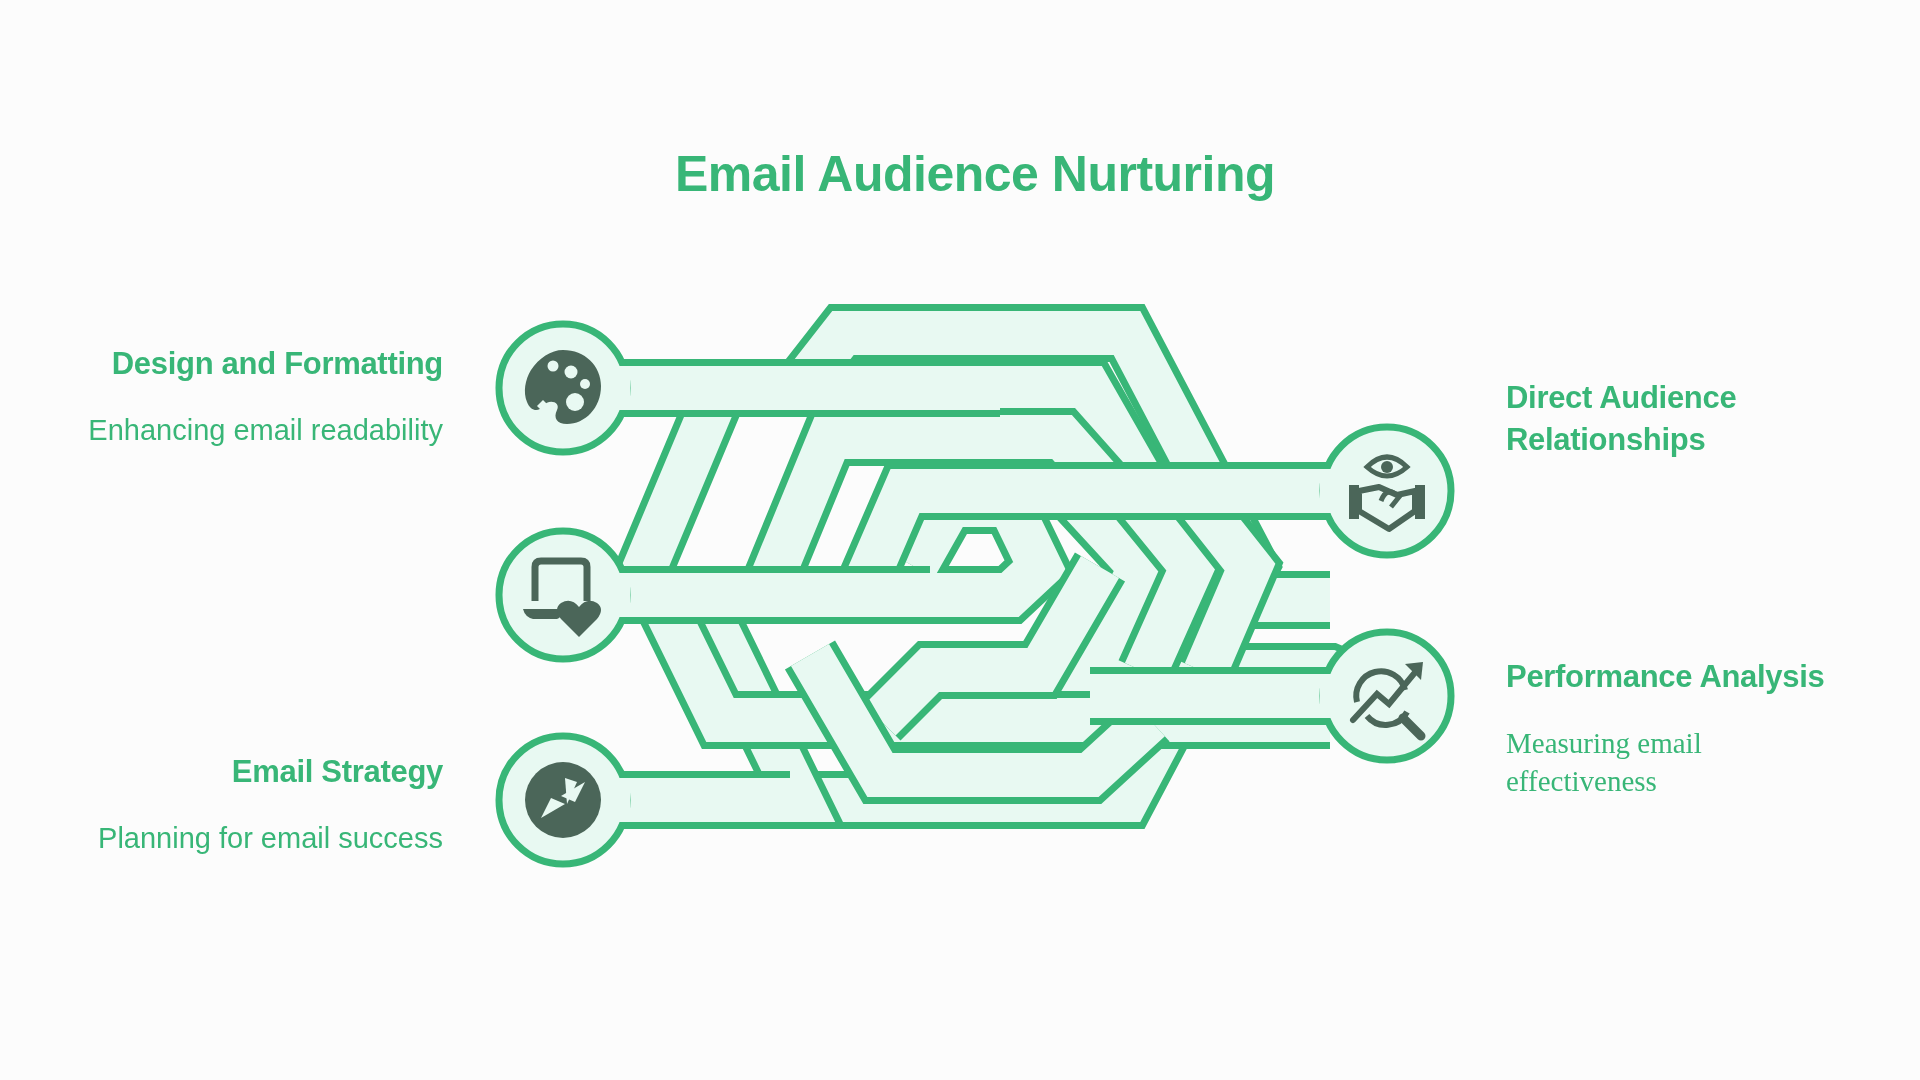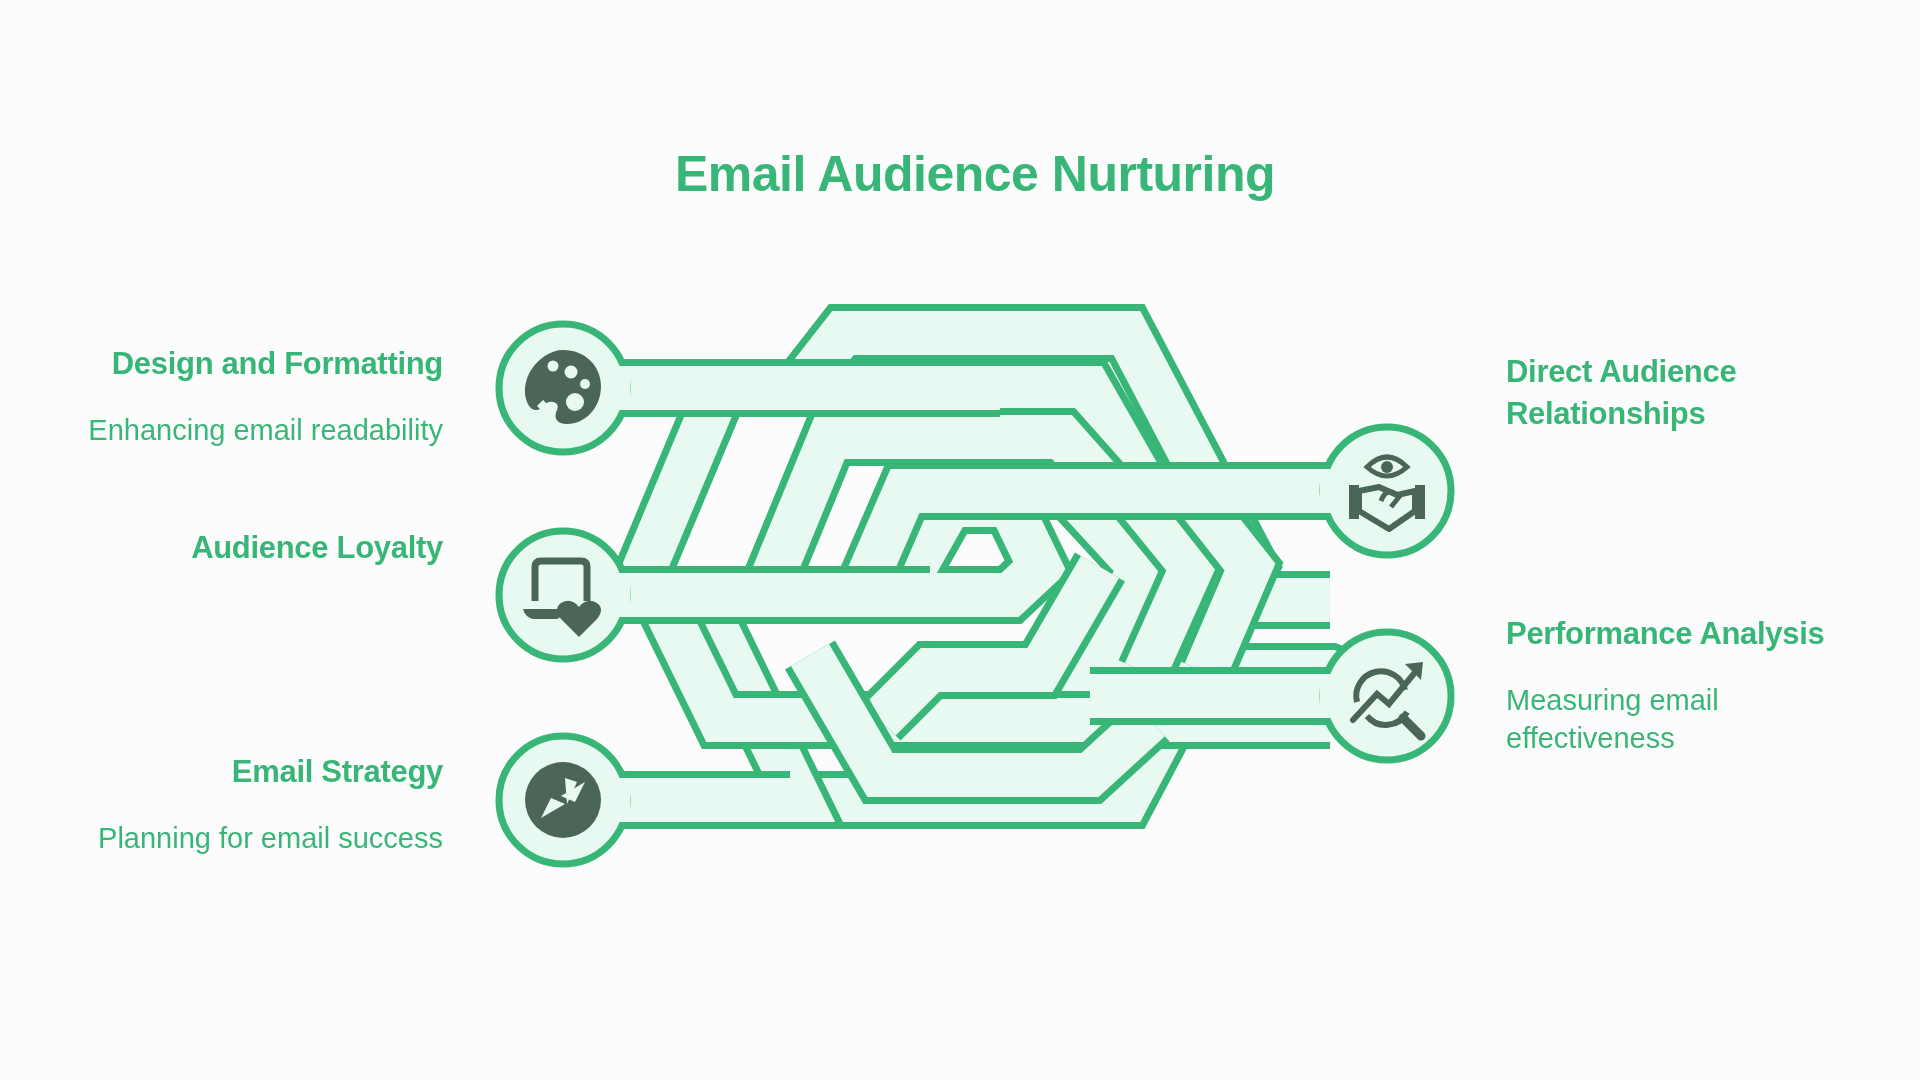--- a/index.html
+++ b/index.html
@@ -151,28 +151,27 @@
     </g>
   </g>
 </svg>
 
 <div class="label left" style="top: 343px;">
   <div class="head">Design and Formatting</div>
   <div class="desc">Enhancing email readability</div>
 </div>
 
 <div class="label left" style="top: 527px; width: 400px;">
-  <div class="head">Audience Loyalty</div>
 </div>
 
 <div class="label left" style="top: 751px;">
   <div class="head">Email Strategy</div>
   <div class="desc">Planning for email success</div>
 </div>
 
-<div class="label right" style="top: 351px;">
+<div class="label right" style="top: 377px;">
   <div class="head" style="width: 280px;">Direct Audience Relationships</div>
 </div>
 
-<div class="label right" style="top: 613px;">
+<div class="label right" style="top: 656px;">
   <div class="head">Performance Analysis</div>
-  <div class="desc" style="width: 260px;">Measuring email effectiveness</div>
+  <div class="desc" style="width: 260px; font-family: Liberation Serif, serif;">Measuring email effectiveness</div>
 </div>
 
 </body></html>

